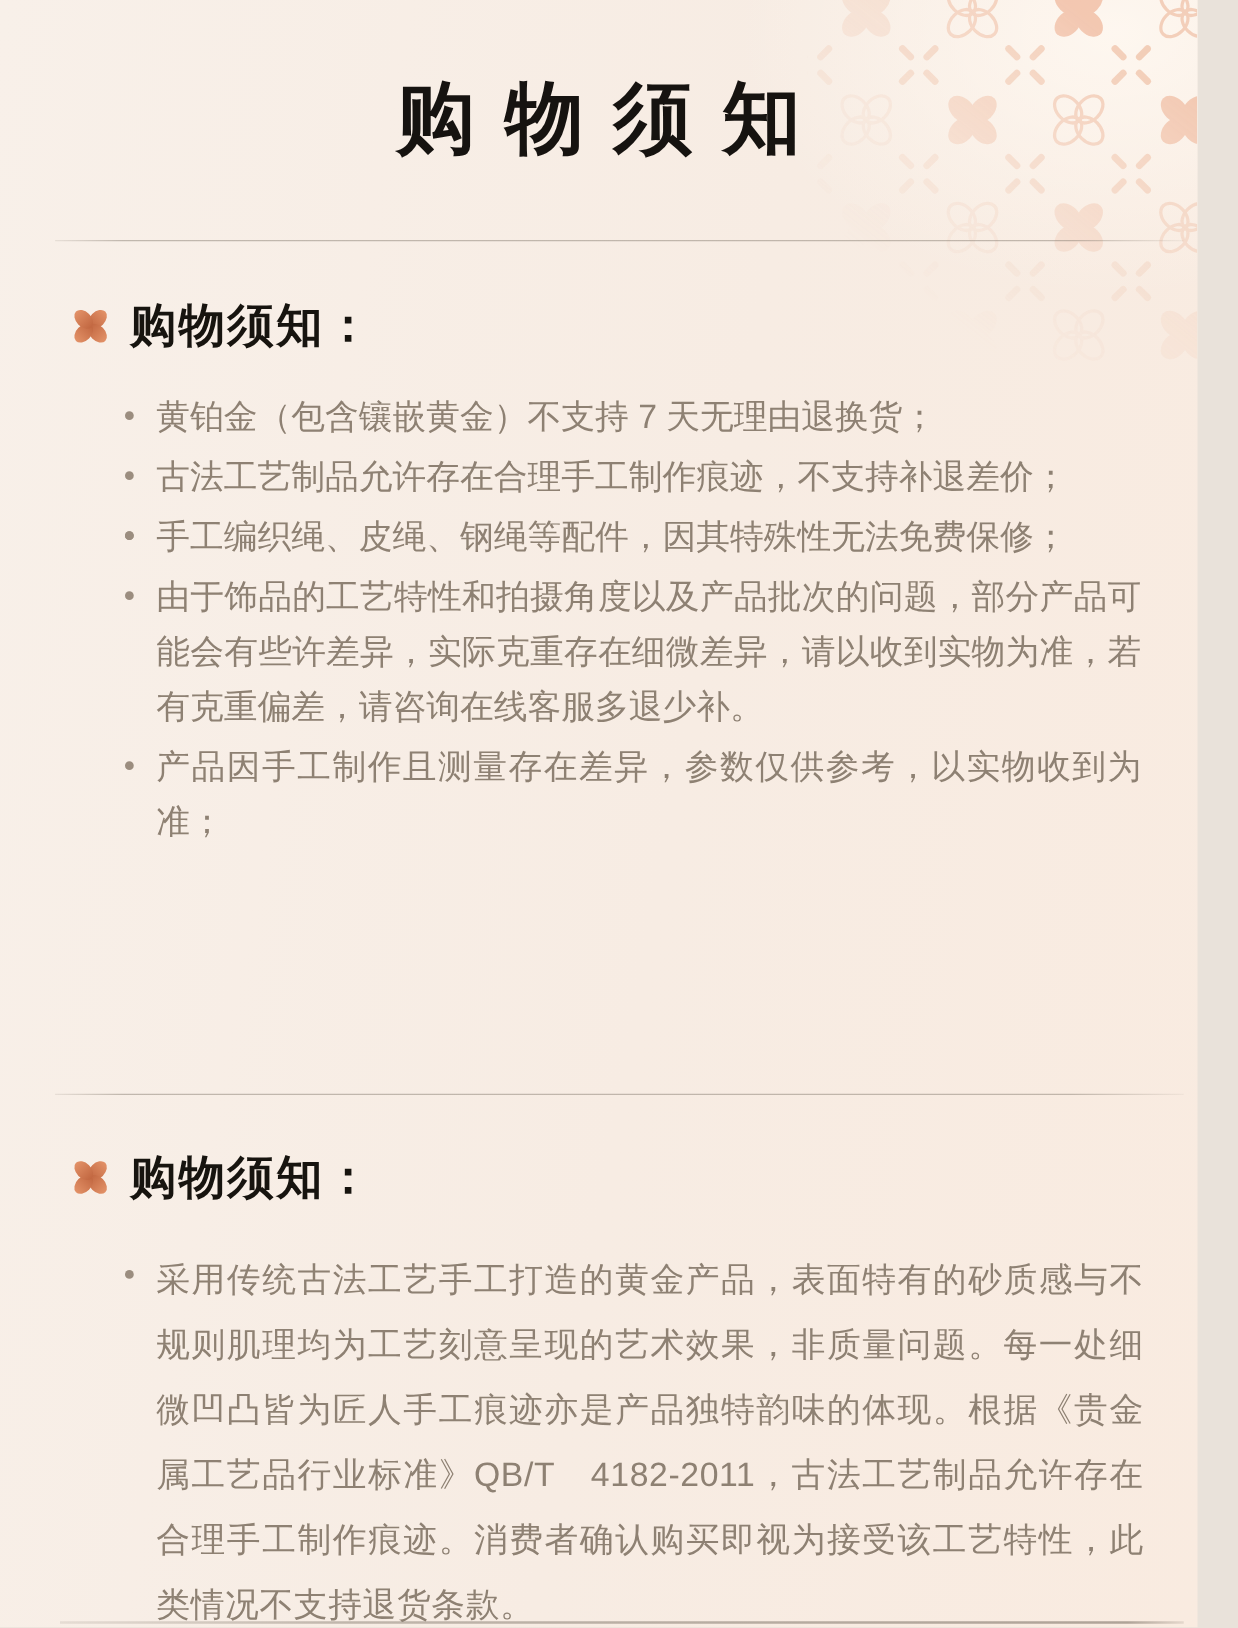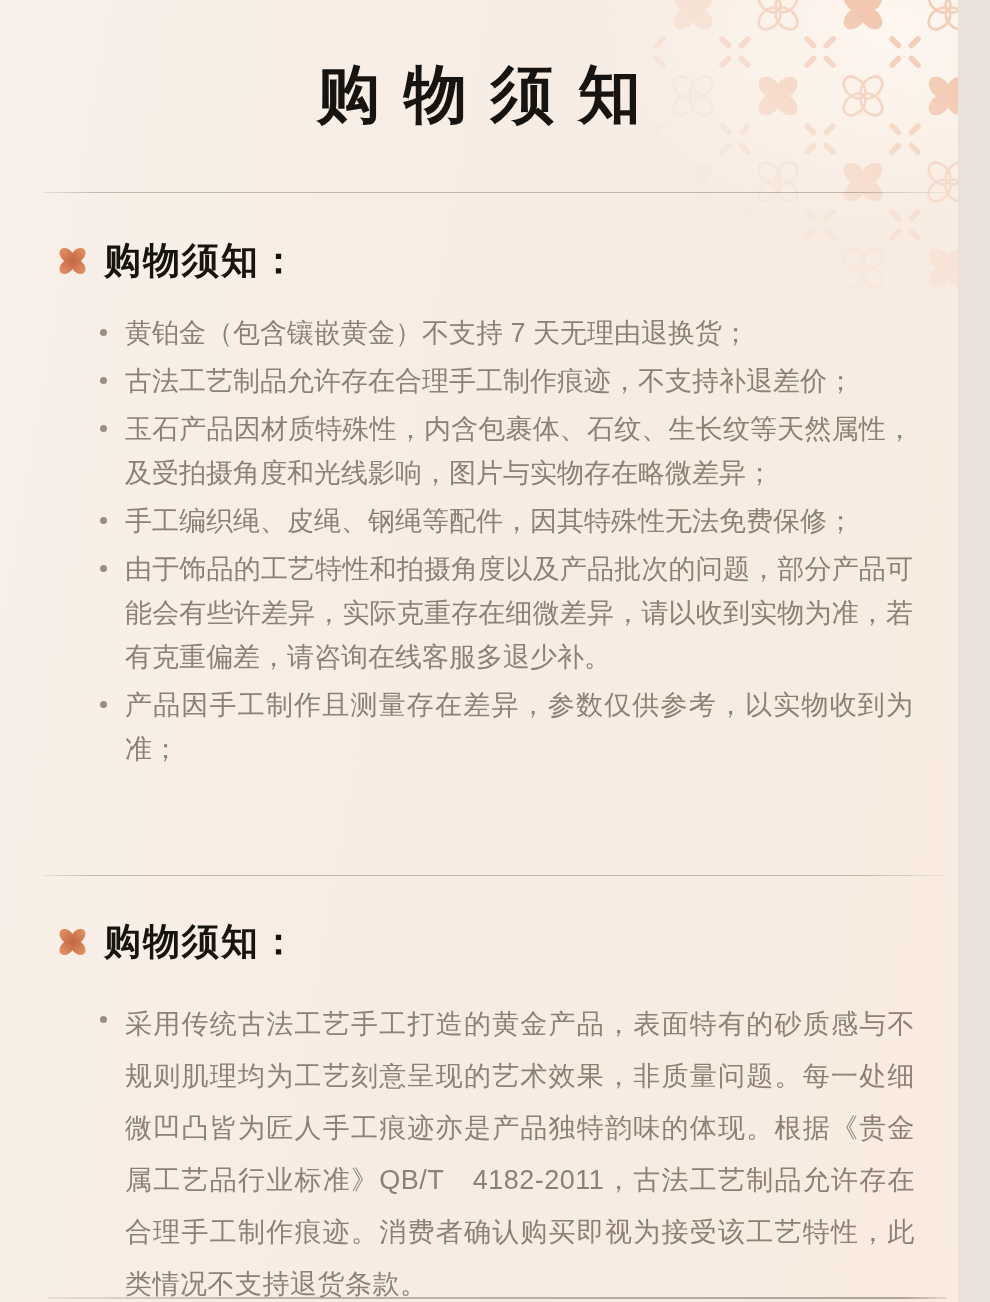--- a/index.html
+++ b/index.html
@@ -150,21 +150,20 @@
       </li>
 
 
       <li>
         <span class="dot"></span>
         <span class="li-text">古法工艺制品允许存在合理手工制作痕迹，不支持补退差价；</span>
       </li>
 
       <li>
         <span class="dot"></span>
-        <span class="li-text">玉石产品因材质特殊性，内含包裹体、石纹、生长纹等天然属性，及受拍摄角度和光线影响，图片与实物存在略微差异；</span>
       </li>
 
       <li>
         <span class="dot"></span>
         <span class="li-text">手工编织绳、皮绳、钢绳等配件，因其特殊性无法免费保修；</span>
       </li>
 
       <li>
         <span class="dot"></span>
         <span class="li-text">由于饰品的工艺特性和拍摄角度以及产品批次的问题，部分产品可能会有些许差异，实际克重存在细微差异，请以收到实物为准，若有克重偏差，请咨询在线客服多退少补。</span>

